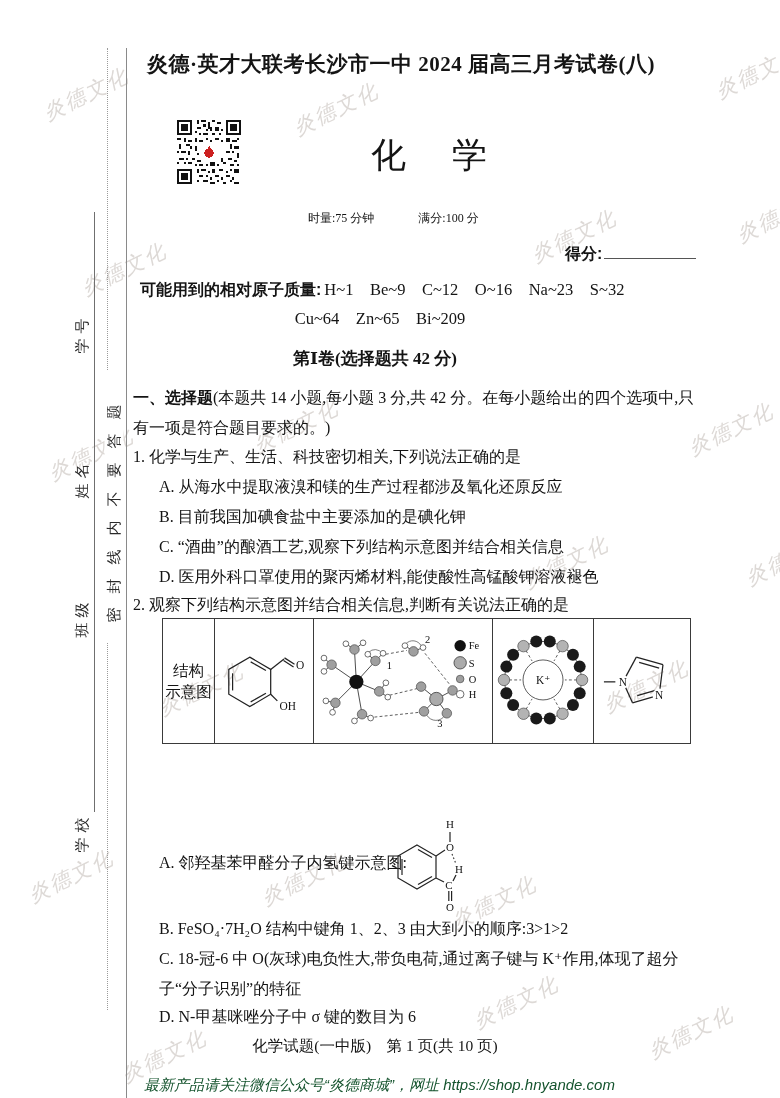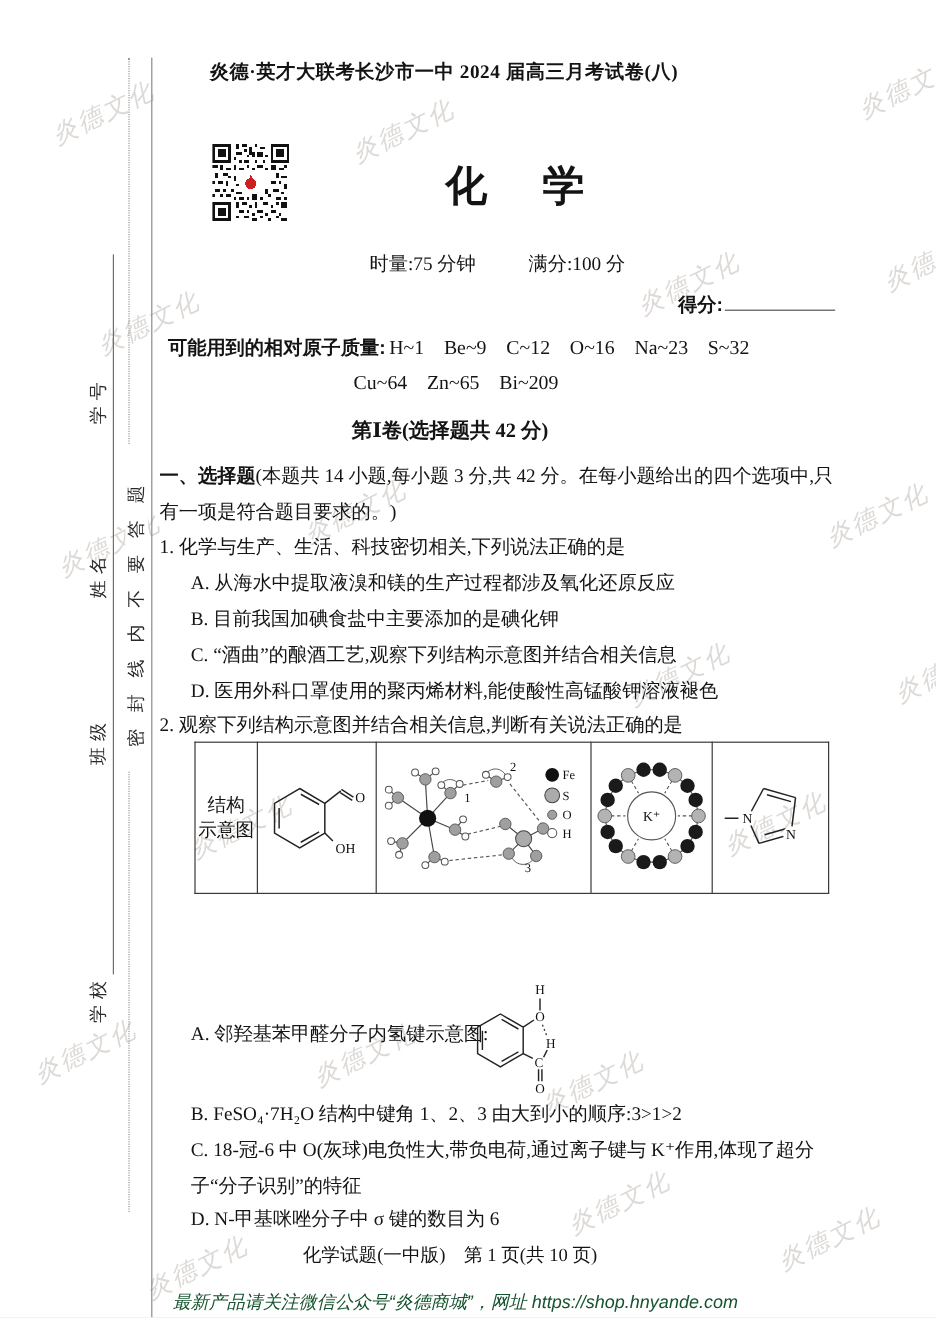--- a/index.html
+++ b/index.html
@@ -53,21 +53,21 @@
   <div class="vdot" style="left:107px;top:48px;height:962px;"></div>
   <div class="vsolid" style="left:94px;top:212px;height:600px;border-left-color:#6f6f6f;"></div>
 
   <div class="rot sealtext" style="left:-22px;top:497px;">密封线内不要答题</div>
 
   <div class="rot fieldlabel" style="left:60px;top:823px;">学校</div>
   <div class="rot fieldlabel" style="left:60px;top:608px;">班级</div>
   <div class="rot fieldlabel" style="left:60px;top:469px;">姓名</div>
   <div class="rot fieldlabel" style="left:60px;top:324px;">学号</div>
 
-  <div class="abs center" style="left:130px;top:50px;width:480px;font-size:16px;font-weight:bold;letter-spacing:0.5px;">炎德·英才大联考长沙市一中 2024 届高三月考试卷(八)</div>
+  <div class="abs center" style="left:147px;top:50px;width:480px;font-size:21px;font-weight:bold;letter-spacing:0.5px;">炎德·英才大联考长沙市一中 2024 届高三月考试卷(八)</div>
 
   <svg class="abs" style="left:177px;top:119px;" width="64" height="66" viewBox="0 0 29 29" shape-rendering="crispEdges">
     <rect x="0" y="0" width="29" height="29" fill="#ffffff"></rect>
 
     <rect x="0" y="0" width="7" height="7" fill="#111"></rect>
       <rect x="1" y="1" width="5" height="5" fill="#fff"></rect>
       <rect x="2" y="2" width="3" height="3" fill="#111"></rect>
     <rect x="22" y="0" width="7" height="7" fill="#111"></rect>
       <rect x="23" y="1" width="5" height="5" fill="#fff"></rect>
       <rect x="24" y="2" width="3" height="3" fill="#111"></rect>
@@ -157,23 +157,23 @@
         <rect x="21" y="28" width="1" height="1"></rect>
         <rect x="24" y="27" width="1" height="1"></rect>
         <rect x="26" y="28" width="2" height="1"></rect>
     </g>
 
     <rect x="11" y="11" width="7" height="7" fill="#fff"></rect>
     <circle cx="14.5" cy="15" r="2.1" fill="#cc2020"></circle>
     <path d="M14.5,11.6 Q15.8,13 14.8,14 Q13.6,13.2 14.5,11.6 Z" fill="#cc2020"></path>
   </svg>
 
-  <div class="abs" style="left:371px;top:132px;font-size:35px;font-weight:bold;letter-spacing:46px;">化学</div>
-
-  <div class="abs" style="left:308px;top:210px;display:flex;gap:44px;font-size:16px;">
+  <div class="abs" style="left:371px;top:132px;font-size:35px;font-weight:normal;letter-spacing:46px;">化学</div>
+
+  <div class="abs" style="left:308px;top:210px;display:flex;gap:44px;font-size:12px;">
     <span>时量:75 分钟</span>
     <span>满分:100 分</span>
   </div>
 
   <div class="abs" style="left:565px;top:241px;font-size:16px;">
     <span class="hei">得分:</span><span class="score-line"></span>
   </div>
 
   <div class="abs" style="left:140px;top:279px;font-size:16.5px;">
     <span class="hei" style="font-size:16px;">可能用到的相对原子质量:</span><span style="margin-left:3px;">H~1　Be~9　C~12　O~16　Na~23　S~32</span>

